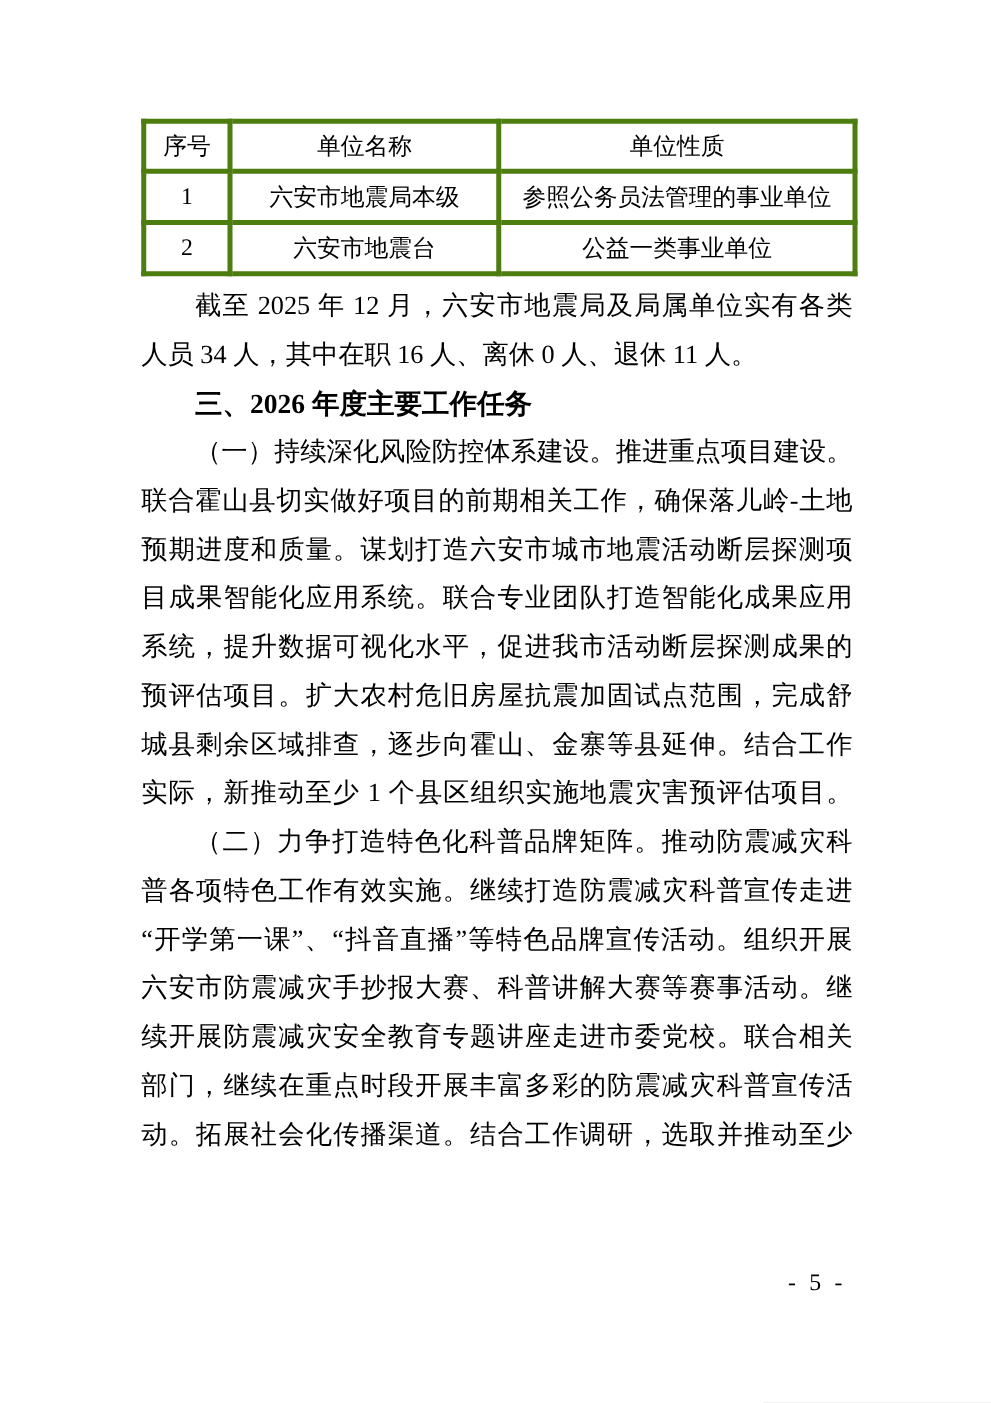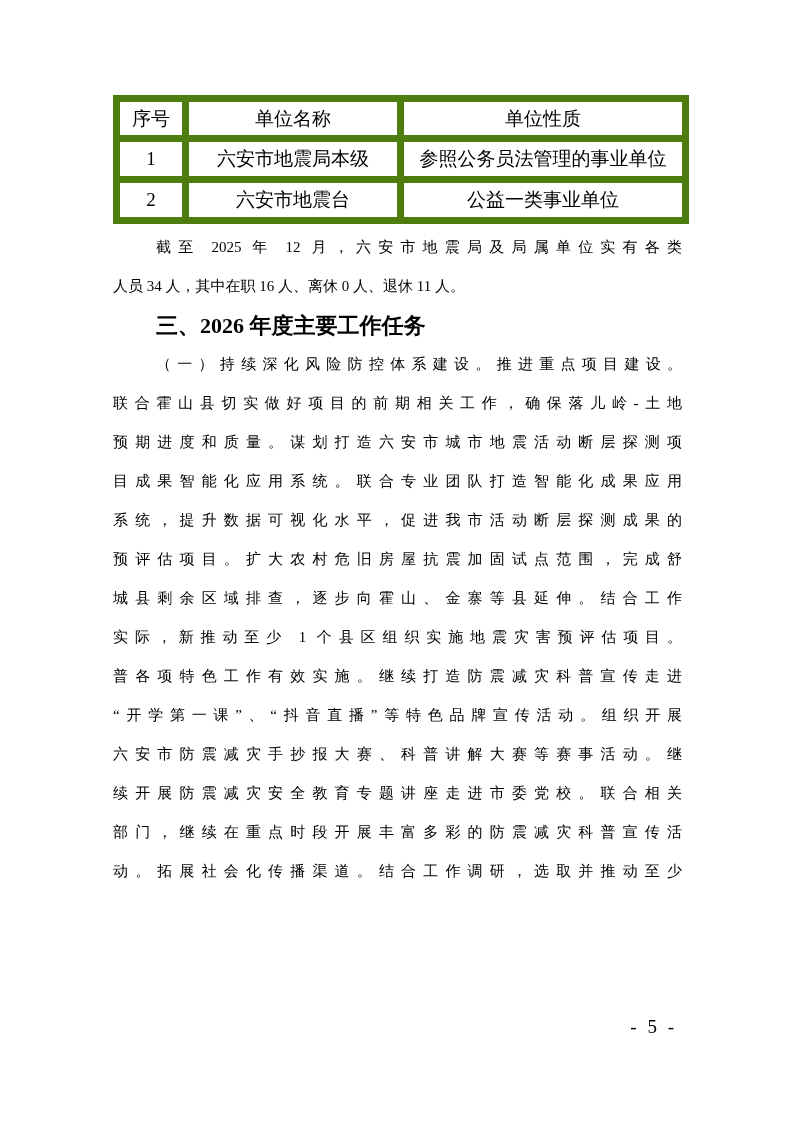--- a/index.html
+++ b/index.html
@@ -16,38 +16,38 @@
     position:absolute;
     left:113px; top:95px;
     width:569px;
   }
   table.units {
     border-collapse:collapse;
     width:100%;
     table-layout:fixed;
   }
   table.units th, table.units td {
-    border:7px solid #4d7c0f;
+    border:4px solid #4d7c0f;
     text-align:center;
     vertical-align:middle;
     font-weight:normal;
     font-size:19px;
     padding:0;
     overflow:hidden;
   }
   table.units thead tr { height:40px; }
   table.units tbody tr { height:41px; }
   col.c-idx  { width:69px; }
   col.c-name { width:215px; }
   col.c-type { width:285px; }
   .lines { margin-top:4px; }
   .line {
     height:39px;
     line-height:39px;
-    font-size:15px;
+    font-size:21px;
     overflow:hidden;
   }
   .line.justify {
     text-align:justify;
     text-align-last:justify;
   }
   .line.indent { padding-left:43px; }
   .line.heading {
     font-family:Liberation Serif, serif;
     font-weight:bold;
@@ -98,20 +98,21 @@
         <div class="line">人员 34 人，其中在职 16 人、离休 0 人、退休 11 人。</div>
         <div class="line heading indent">三、2026 年度主要工作任务</div>
         <div class="line indent justify">（一）持续深化风险防控体系建设。推进重点项目建设。</div>
         <div class="line justify">联合霍山县切实做好项目的前期相关工作，确保落儿岭-土地</div>
         <div class="line justify">预期进度和质量。谋划打造六安市城市地震活动断层探测项</div>
         <div class="line justify">目成果智能化应用系统。联合专业团队打造智能化成果应用</div>
         <div class="line justify">系统，提升数据可视化水平，促进我市活动断层探测成果的</div>
         <div class="line justify">预评估项目。扩大农村危旧房屋抗震加固试点范围，完成舒</div>
         <div class="line justify">城县剩余区域排查，逐步向霍山、金寨等县延伸。结合工作</div>
         <div class="line justify">实际，新推动至少 1 个县区组织实施地震灾害预评估项目。</div>
+        <div class="line indent justify">（二）力争打造特色化科普品牌矩阵。推动防震减灾科</div>
         <div class="line justify">普各项特色工作有效实施。继续打造防震减灾科普宣传走进</div>
         <div class="line justify">“开学第一课”、“抖音直播”等特色品牌宣传活动。组织开展</div>
         <div class="line justify">六安市防震减灾手抄报大赛、科普讲解大赛等赛事活动。继</div>
         <div class="line justify">续开展防震减灾安全教育专题讲座走进市委党校。联合相关</div>
         <div class="line justify">部门，继续在重点时段开展丰富多彩的防震减灾科普宣传活</div>
         <div class="line justify">动。拓展社会化传播渠道。结合工作调研，选取并推动至少</div>
       </div>
   </div>
   <div class="page-number">- 5 -</div>
 </div>

